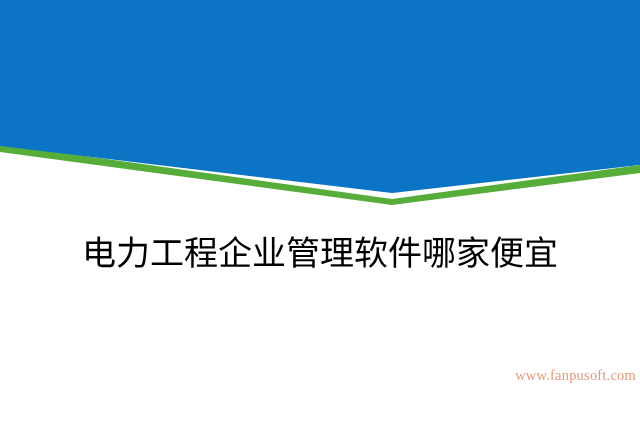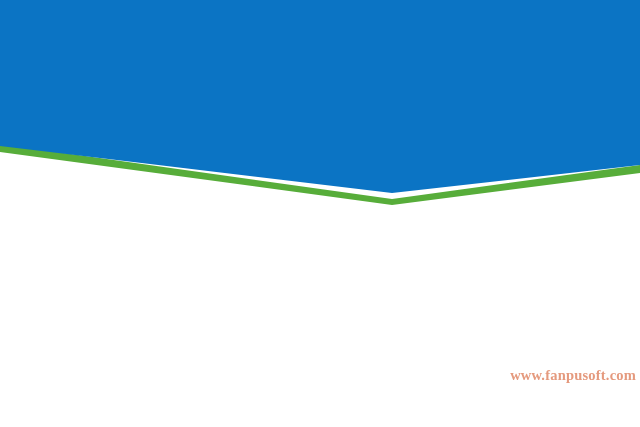--- a/index.html
+++ b/index.html
@@ -88,35 +88,35 @@
   #brand-logo .logo-url {
     margin-top: 1px;
     color: #e59a7e;
     font-family: "Liberation Serif", "DejaVu Serif", serif;
     font-size: 14.5px;
     line-height: 17px;
     letter-spacing: 0.2px;
     white-space: nowrap;
     text-align: right;
     width: 133px;
-    font-weight: bold;
   }
 </style>
 </head>
 <body>
 
 <div id="slide" style="background: rgb(255, 255, 255);">
 
   <div id="header-banner">
     <svg viewBox="0 0 640 205" xmlns="http://www.w3.org/2000/svg" aria-hidden="true">
 
       <polygon class="accent" points="0,144 392,199 640,165 640,173 392,205 0,152" fill="#57ad3a"></polygon>
 
       <polygon class="banner" points="0,0 640,0 640,165 392,193 0,146" fill="#0b74c4"></polygon>
     </svg>
   </div>
 
+  <div id="slide-title" style="color: rgb(0, 0, 0);">电力工程企业管理软件哪家便宜</div>
 
   <div id="brand-logo">
     <div class="logo-url" style="color: rgb(229, 154, 126);">www.fanpusoft.com</div>
   </div>
 
 </div>
 
 </body></html>

